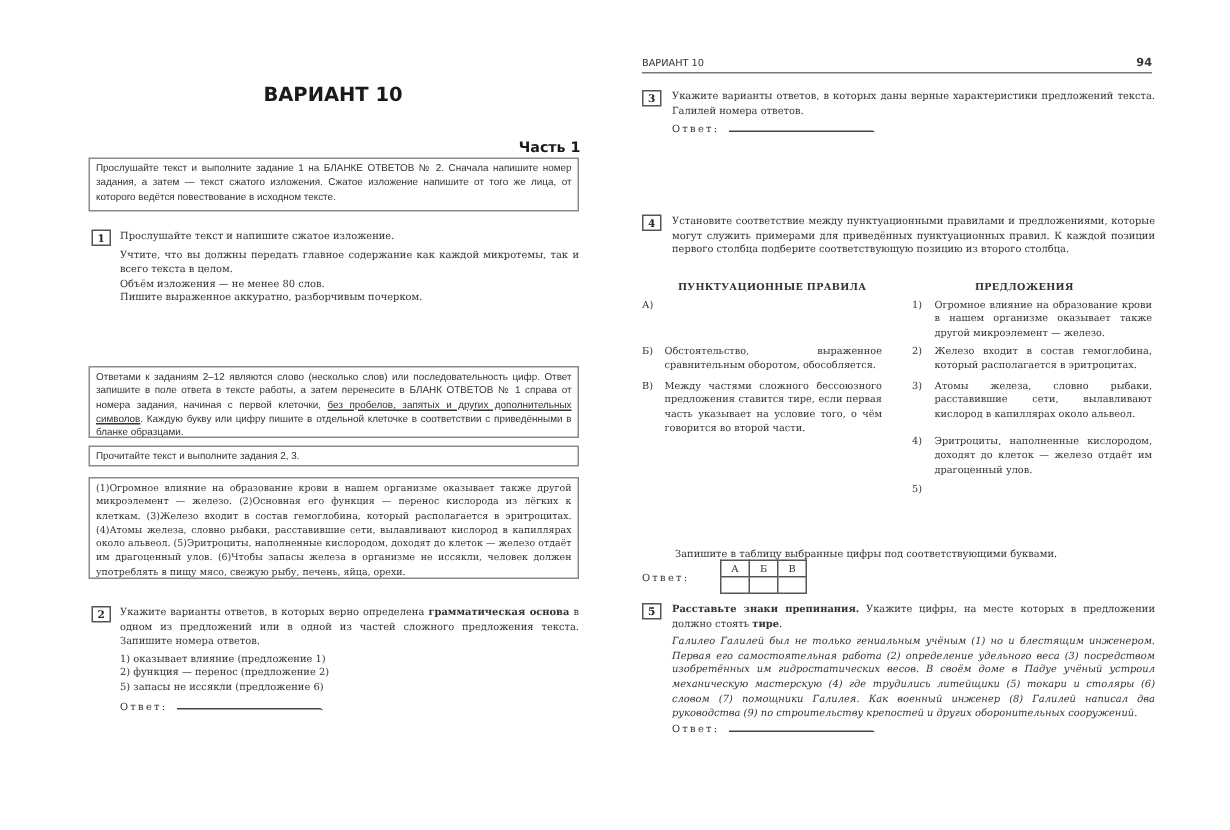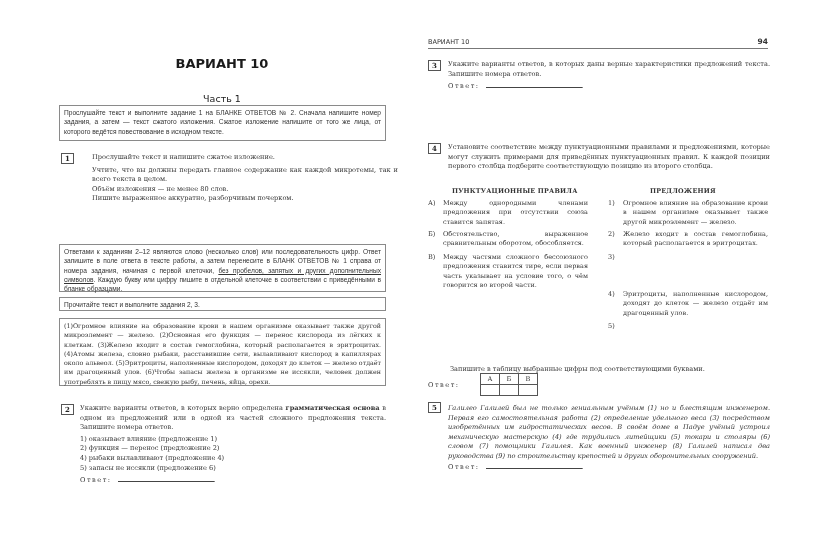--- a/index.html
+++ b/index.html
@@ -6,22 +6,22 @@
   html, body { width: 820px; height: 553px; background: #ffffff; overflow: hidden; }
   body { position: relative; font-family: "DejaVu Serif", serif; color: #2a2a2a; }
 
   .page { position: absolute; top: 0; height: 505px; }
   .page-left { left: 0; width: 410px; }
   .page-right { left: 410px; width: 410px; }
 
   
   .variant-title { position: absolute; left: 57px; width: 330px; top: 56px; text-align: center;
     font-family: "DejaVu Sans", sans-serif; font-weight: bold; font-size: 13px; color: #1a1a1a; }
-  .part-title { position: absolute; left: 57px; width: 330px; text-align: center;
-    font-family: "DejaVu Sans", sans-serif; font-weight: normal; font-size: 9.5px; color: #1a1a1a; }
+  .part-title { position: absolute; left: 57px; width: 330px; text-align: right;
+    font-family: "DejaVu Sans", sans-serif; font-weight: bold; font-size: 9.5px; color: #1a1a1a; }
   .part1 { top: 93px; }
   .part2 { top: 222px; }
 
   .instr-box { position: absolute; left: 59px; width: 327px; border: 1px solid #8a8a8a;
     font-family: "Liberation Sans", sans-serif; font-size: 6.6px; line-height: 9.3px; color: #333;
     padding: 2px 4px; text-align: justify; }
   .ib1 { top: 105px; height: 36px; }
   .ib2 { top: 244px; height: 48px; }
   .ib3 { top: 297px; height: 14px; }
   .ib4 { top: 318px; height: 68px; font-family: "DejaVu Serif", serif; font-size: 6.3px; line-height: 9.3px; }
@@ -55,21 +55,21 @@
 <body>
 
 <div class="page page-left">
   <div class="variant-title">ВАРИАНТ 10</div>
 
   <div class="part-title part1">Часть 1</div>
   <div class="instr-box ib1">Прослушайте текст и выполните задание 1 на БЛАНКЕ ОТВЕТОВ № 2. Сначала напишите номер задания, а затем — текст сжатого изложения. Сжатое изложение напишите от того же лица, от которого ведётся повествование в исходном тексте.</div>
 
   <div class="task" style="left:61px; top:153px; width:326px; height:60px;">
     <div class="task-num" style="left:0; top:0;">1</div>
-    <div class="task-body" style="left:19px; top:0; width:306px;margin-left:12px;">
+    <div class="task-body" style="left:19px; top:0; width:306px;">
       <p>Прослушайте текст и напишите сжатое изложение.</p>
       <p style="margin-top:3px;">Учтите, что вы должны передать главное содержание как каждой микротемы, так и всего текста в целом.</p>
       <p>Объём изложения — не менее 80 слов.</p>
       <p>Пишите выраженное аккуратно, разборчивым почерком.</p>
     </div>
   </div>
 
 
   <div class="instr-box ib2">
     <span>Ответами к заданиям 2–12 являются слово (несколько слов) или последовательность цифр. Ответ запишите в поле ответа в тексте работы, а затем перенесите в БЛАНК ОТВЕТОВ № 1 справа от номера задания, начиная с первой клеточки, </span><span class="underline">без пробелов, запятых и других дополнительных символов</span><span>. Каждую букву или цифру пишите в отдельной клеточке в соответствии с приведёнными в бланке образцами.</span>
@@ -79,77 +79,76 @@
 
   <div class="instr-box ib4">(1)Огромное влияние на образование крови в нашем организме оказывает также другой микроэлемент — железо. (2)Основная его функция — перенос кислорода из лёгких к клеткам. (3)Железо входит в состав гемоглобина, который располагается в эритроцитах. (4)Атомы железа, словно рыбаки, расставившие сети, вылавливают кислород в капиллярах около альвеол. (5)Эритроциты, наполненные кислородом, доходят до клеток — железо отдаёт им драгоценный улов. (6)Чтобы запасы железа в организме не иссякли, человек должен употреблять в пищу мясо, свежую рыбу, печень, яйца, орехи.</div>
 
   <div class="task" style="left:61px; top:404px; width:326px; height:100px;">
     <div class="task-num" style="left:0; top:0;">2</div>
     <div class="task-body" style="left:19px; top:0; width:306px;">
       <p><span>Укажите варианты ответов, в которых верно определена </span><span class="bold">грамматическая основа</span><span> в одном из предложений или в одной из частей сложного предложения текста. Запишите номера ответов.</span></p>
       <div style="margin-top:2px;">
         <p>1) оказывает влияние (предложение 1)</p>
         <p>2) функция — перенос (предложение 2)</p>
-        <p>4) рыбаки вылавливают (предложение 4)</p>
         <p>5) запасы не иссякли (предложение 6)</p>
       </div>
       <p style="margin-top:2px;">
         <span class="answer-line">Ответ:</span><span class="blank"></span><span>.</span>
       </p>
     </div>
   </div>
 </div>
 
 <div class="page page-right">
   <div class="running-head">
     <span class="rh-title">ВАРИАНТ 10</span>
     <span class="page-num">94</span>
   </div>
 
   <div class="task" style="left:18px; top:60px; width:342px; height:80px;">
     <div class="task-num" style="left:0; top:0;">3</div>
     <div class="task-body" style="left:20px; top:0; width:322px;">
-      <p>Укажите варианты ответов, в которых даны верные характеристики предложений текста. Запишите номера ответов.</p>
+      <p>Укажите варианты ответов, в которых даны верные характеристики предложений текста. Галилей номера ответов.</p>
       <p style="margin-top:2px;">
         <span class="answer-line">Ответ:</span><span class="blank"></span><span>.</span>
       </p>
     </div>
   </div>
 
   <div class="task" style="left:18px; top:143px; width:342px; height:46px;">
     <div class="task-num" style="left:0; top:0;">4</div>
     <div class="task-body" style="left:20px; top:0; width:322px;">Установите соответствие между пунктуационными правилами и предложениями, которые могут служить примерами для приведённых пунктуационных правил. К каждой позиции первого столбца подберите соответствующую позицию из второго столбца.</div>
   </div>
 
   <div class="col-head" style="left:42px; top:187px;">ПУНКТУАЦИОННЫЕ ПРАВИЛА</div>
   <div class="col-head" style="left:240px; top:187px;">ПРЕДЛОЖЕНИЯ</div>
 
   <div class="match-item" style="left:18px; top:199px; width:160px; height:30px;">
     <span class="lbl">А)</span>
-    <span class="txt">Между однородными членами предложения при отсутствии союза ставится запятая.</span>
   </div>
   <div class="match-item" style="left:18px; top:230px; width:160px; height:22px;">
     <span class="lbl">Б)</span>
     <span class="txt">Обстоятельство, выраженное сравнительным оборотом, обособляется.</span>
   </div>
   <div class="match-item" style="left:18px; top:253px; width:160px; height:40px;">
     <span class="lbl">В)</span>
     <span class="txt">Между частями сложного бессоюзного предложения ставится тире, если первая часть указывает на условие того, о чём говорится во второй части.</span>
   </div>
 
   <div class="match-item" style="left:198px; top:199px; width:160px; height:30px;">
     <span class="lbl">1)</span>
     <span class="txt">Огромное влияние на образование крови в нашем организме оказывает также другой микроэлемент — железо.</span>
   </div>
   <div class="match-item" style="left:198px; top:230px; width:160px; height:22px;">
     <span class="lbl">2)</span>
     <span class="txt">Железо входит в состав гемоглобина, который располагается в эритроцитах.</span>
   </div>
   <div class="match-item" style="left:198px; top:253px; width:160px; height:32px;">
     <span class="lbl">3)</span>
+    <span class="txt">Атомы железа, словно рыбаки, расставившие сети, вылавливают кислород в капиллярах около альвеол.</span>
   </div>
   <div class="match-item" style="left:198px; top:290px; width:160px; height:30px;">
     <span class="lbl">4)</span>
     <span class="txt">Эритроциты, наполненные кислородом, доходят до клеток — железо отдаёт им драгоценный улов.</span>
   </div>
   <div class="match-item" style="left:198px; top:322px; width:160px; height:40px;">
     <span class="lbl">5)</span>
   </div>
 
   <div class="task" style="left:40px; top:365px; width:320px;">Запишите в таблицу выбранные цифры под соответствующими буквами.</div>
@@ -166,19 +165,20 @@
       <td></td>
       <td></td>
       <td></td>
     </tr>
   </tbody>
     </table>
 
   <div class="task" style="left:18px; top:402px; width:342px; height:100px;">
     <div class="task-num" style="left:0; top:0;">5</div>
     <div class="task-body" style="left:20px; top:0; width:322px;">
+      <p><span class="bold">Расставьте знаки препинания.</span><span> Укажите цифры, на месте которых в предложении должно стоять </span><span class="bold">тире</span><span>.</span></p>
       <p class="italic" style="margin-top:2px;">Галилео Галилей был не только гениальным учёным (1) но и блестящим инженером. Первая его самостоятельная работа (2) определение удельного веса (3) посредством изобретённых им гидростатических весов. В своём доме в Падуе учёный устроил механическую мастерскую (4) где трудились литейщики (5) токари и столяры (6) словом (7) помощники Галилея. Как военный инженер (8) Галилей написал два руководства (9) по строительству крепостей и других оборонительных сооружений.</p>
       <p>
         <span class="answer-line">Ответ:</span><span class="blank"></span><span>.</span>
       </p>
     </div>
   </div>
 </div>
 
 </body></html>

